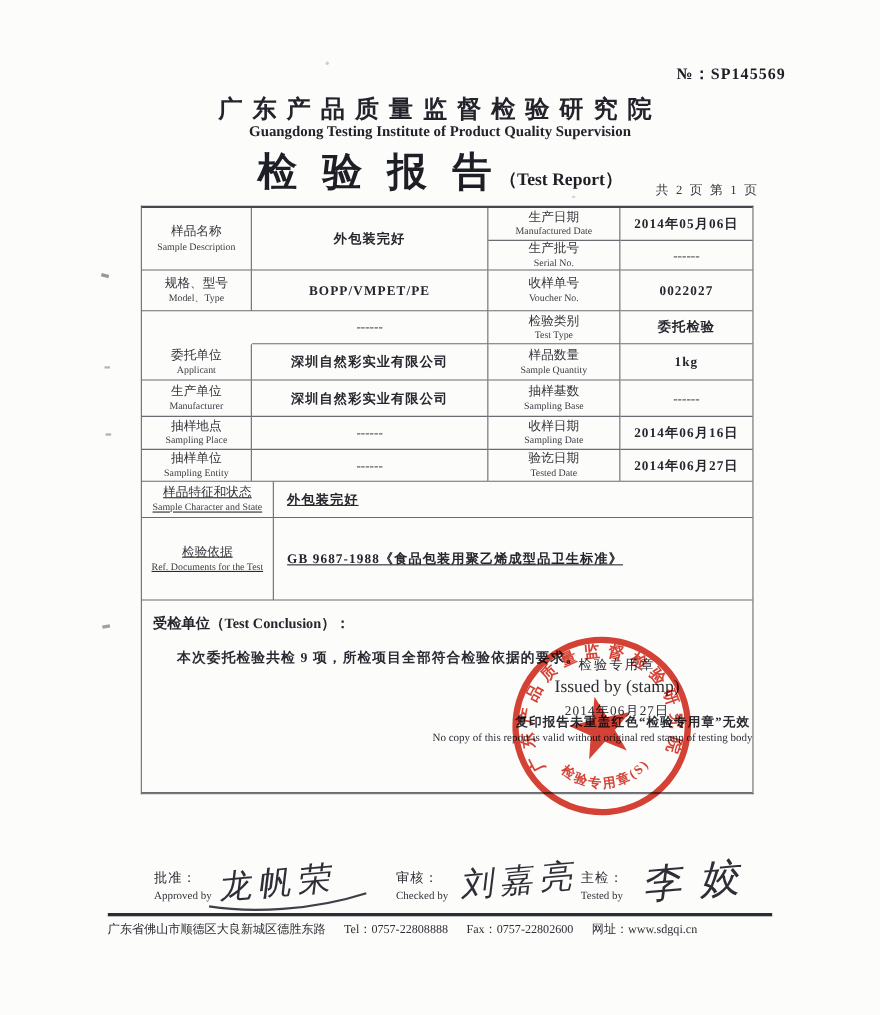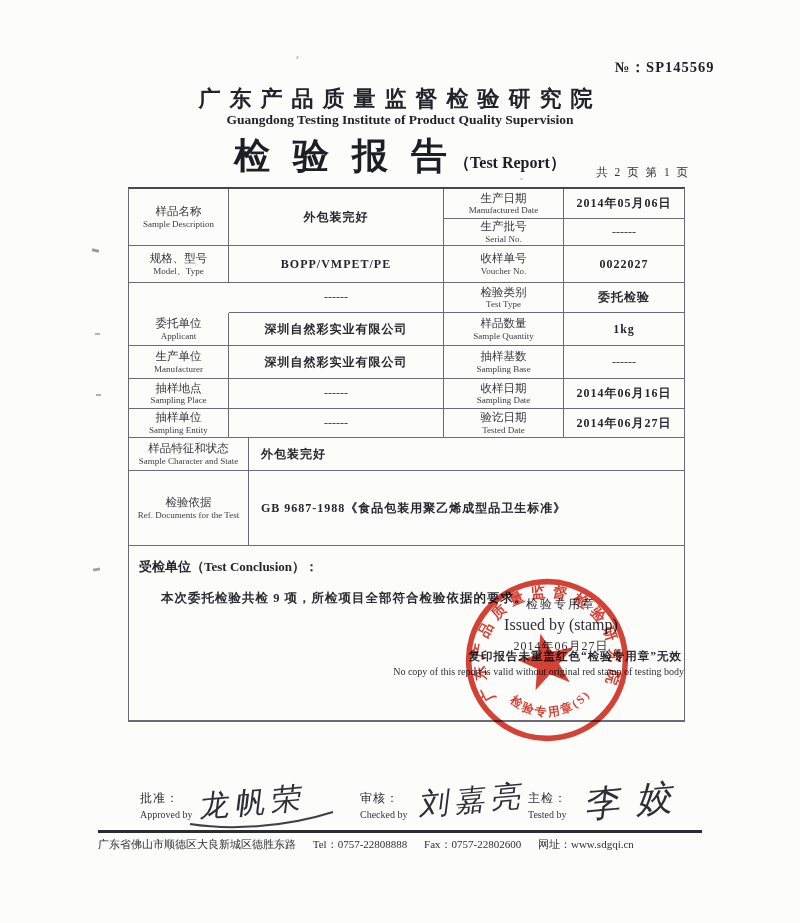--- a/index.html
+++ b/index.html
@@ -14,21 +14,21 @@
   .inst-en{ position:absolute; top:112px; left:100px; width:600px; text-align:center; font-size:13.5px; font-weight:bold; color:#23232b; }
   .rpt-title{ position:absolute; top:132px; left:100px; width:600px; text-align:center; color:#1e1e26; }
   .rpt-title .t-cn{ font-size:36px; font-weight:bold; letter-spacing:7px; }
   .rpt-title .t-en{ font-size:16px; font-weight:bold; }
   .page-ind{ position:absolute; top:165px; left:390px; width:300px; text-align:right; font-size:11.5px; letter-spacing:2px; color:#33333b; }
 
   
   .tbl{ position:absolute; left:128px; top:187px; width:557px; border:1px solid var(--ln); border-top:2.5px solid rgba(40,40,48,0.85); background:transparent; }
   .sec{ display:grid; }
   .sec1{ grid-template-columns:100px 215px 120px 120px; grid-template-rows:30px 27px 37px 30px 33px 33px 30px 29px; }
-  .sec2{ grid-template-columns:120px 435px; grid-template-rows:33px 75px; }
+  .sec2{ grid-template-columns:120px 435px; grid-template-rows:33px 75px;text-decoration:underline; }
   .cell{ border-right:1px solid var(--ln); border-bottom:1px solid var(--ln); display:flex; flex-direction:column; align-items:center; justify-content:center; overflow:hidden; }
   .cell.last-col{ border-right:none; }
   .lcn{ font-size:11.5px; color:#35353d; line-height:1.25; }
   .len{ font-size:9px; color:#3c3c45; line-height:1.2; }
   .val{ font-size:12px; font-weight:600; letter-spacing:1px; color:#26262e; }
   .val.dash{ letter-spacing:0; font-weight:400; color:#3a3a44; }
   .val-left{ align-items:flex-start; padding-left:12px;text-align:center; }
 
   
   .concl{ position:relative; height:175px; border-bottom:1px solid var(--ln); }

